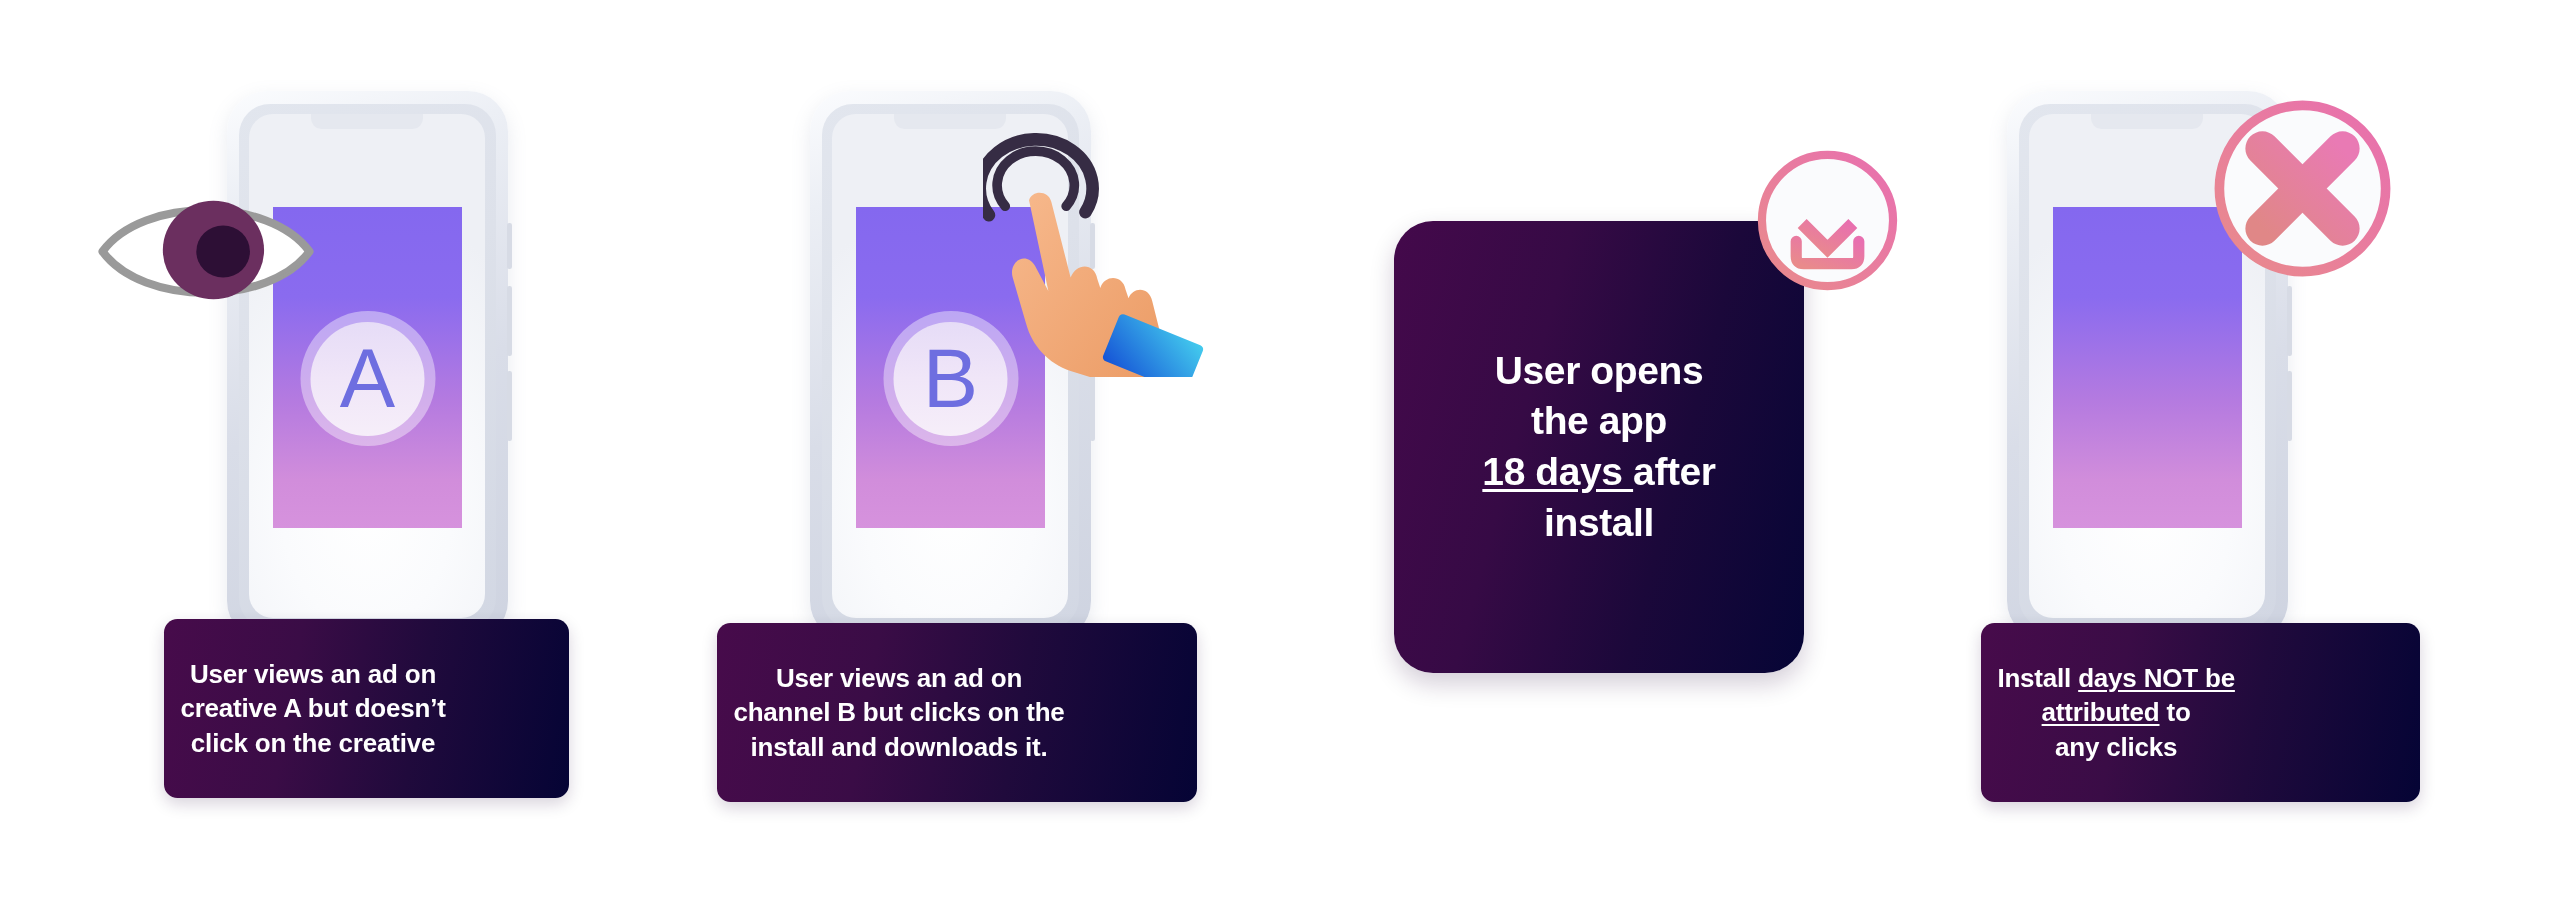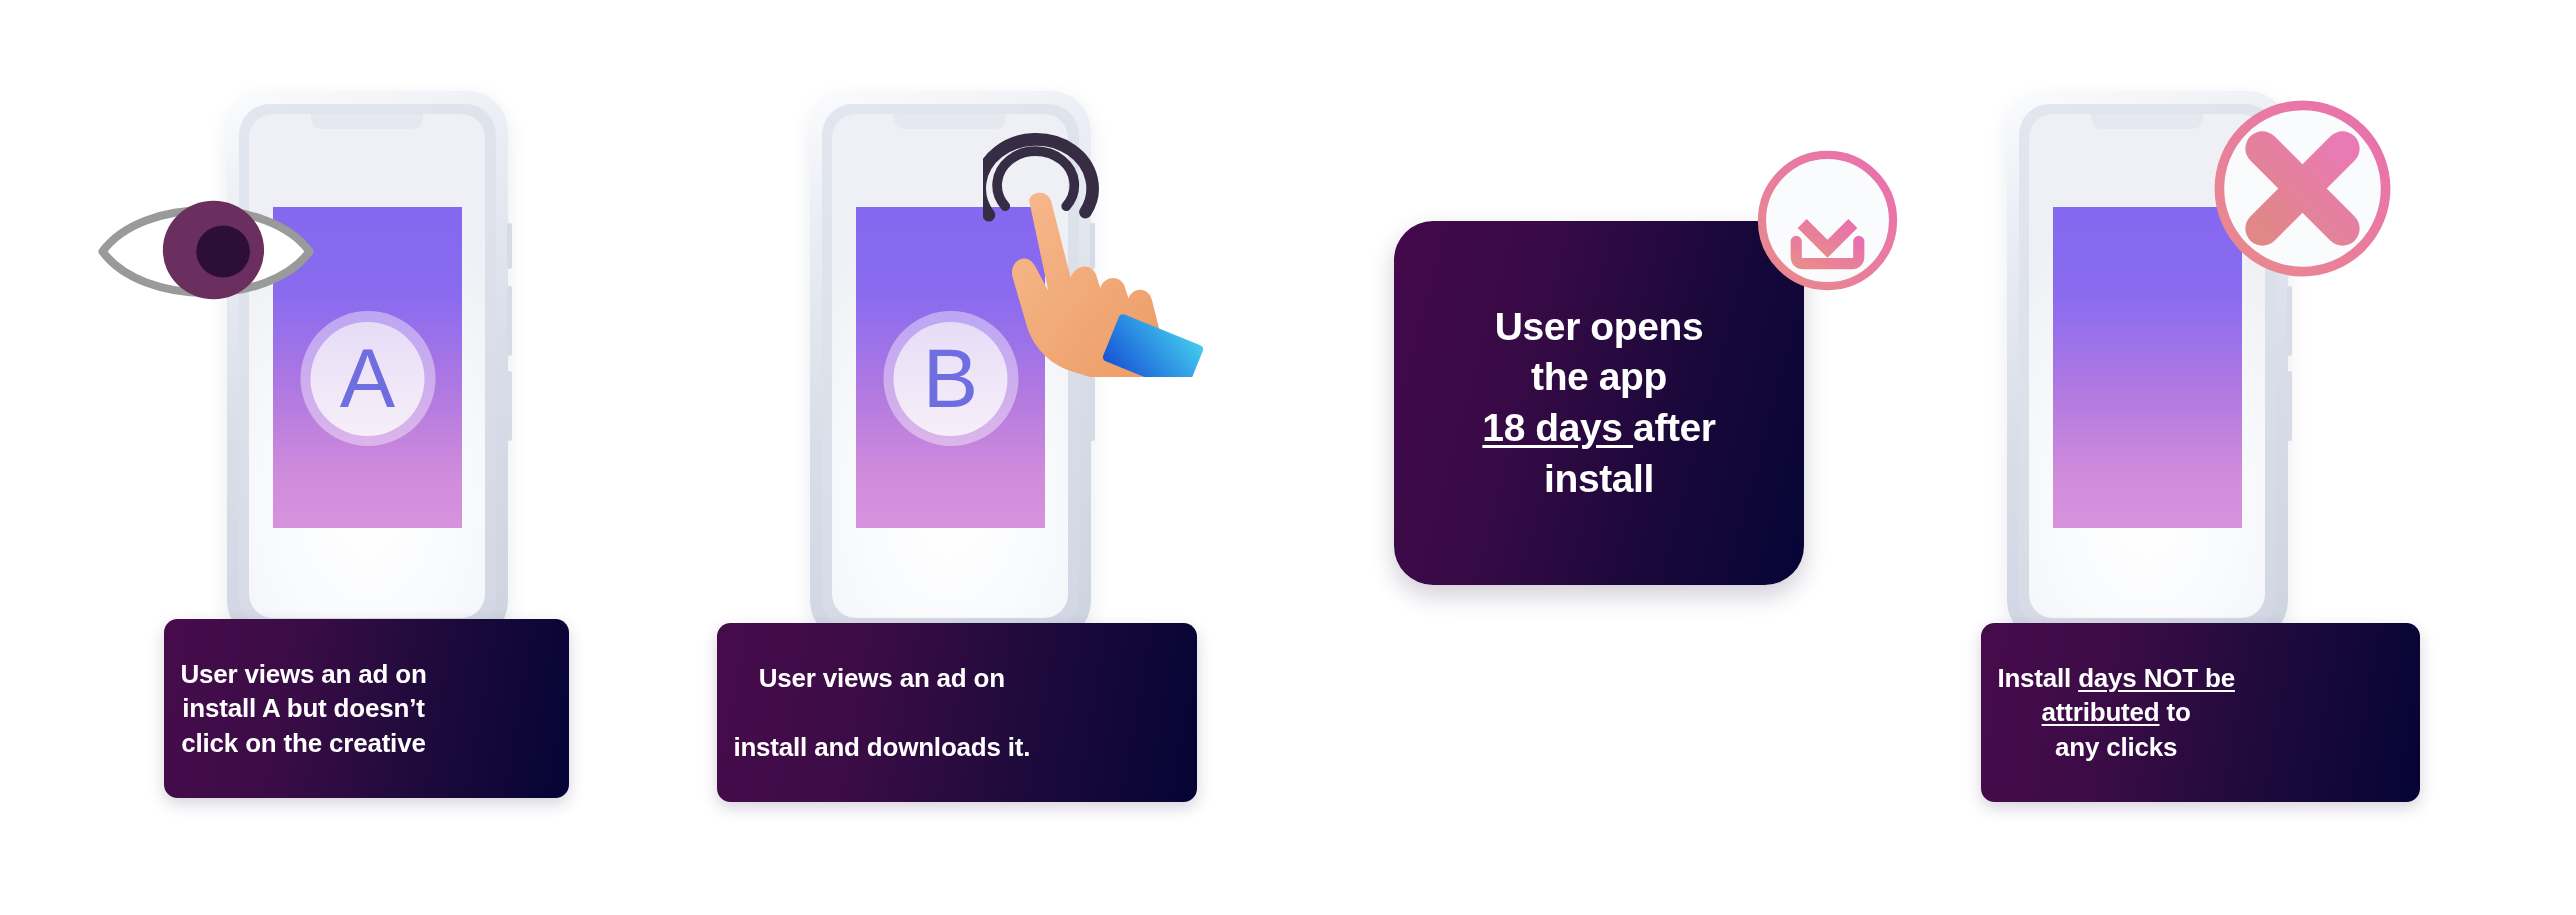--- a/index.html
+++ b/index.html
@@ -133,21 +133,21 @@
     letter-spacing: -0.2px;
   }
   .caption-text u { text-decoration: underline; text-underline-offset: 3px; }
 
   
   .center-card {
     position: absolute;
     left: 1394px;
     top: 221px;
     width: 410px;
-    height: 364px;
+    height: 452px;
     border-radius: 39px;
     background: linear-gradient(105deg, #44094b 0%, #360a45 34%, #1b083a 66%, #060536 100%);
     display: flex;
     align-items: center;
     justify-content: center;
     box-shadow: 0 10.4px 24px rgba(40,10,60,0.20);
     z-index: 6;
   }
   .center-text {
     color: #ffffff;
@@ -356,29 +356,29 @@
     </defs>
     <circle cx="122" cy="130" r="112" fill="#2a0a33" opacity="0.9"></circle>
     <circle cx="126" cy="126" r="112" fill="#fafbfd" stroke="url(#pinkring2)" stroke-width="13"></circle>
     <path d="M 72 72 L 180 180" stroke="url(#pinkx)" stroke-width="46" stroke-linecap="round"></path>
     <path d="M 180 72 L 72 180" stroke="url(#pinkx)" stroke-width="46" stroke-linecap="round"></path>
   </svg>
 
   <div class="caption" style="left:164px; top:619px; width:405px; height:179px;">
     <div class="caption-text">
       <span>User views an ad on</span><br>
-      <span>install A but doesn’t</span><br>
+      <span>creative A but doesn’t</span><br>
       <span>click on the creative</span>
     </div>
   </div>
 
   <div class="caption" style="left:717px; top:623px; width:480px; height:179px;">
     <div class="caption-text">
       <span>User views an ad on</span><br>
-      <br>
+      <span>channel B but clicks on the</span><br>
       <span>install and downloads it.</span>
     </div>
   </div>
 
   <div class="caption" style="left:1981px; top:623px; width:439px; height:179px;">
     <div class="caption-text">
       <span>Install <u>days NOT be</u></span><br>
       <span><u>attributed</u> to</span><br>
       <span>any clicks</span>
     </div>

